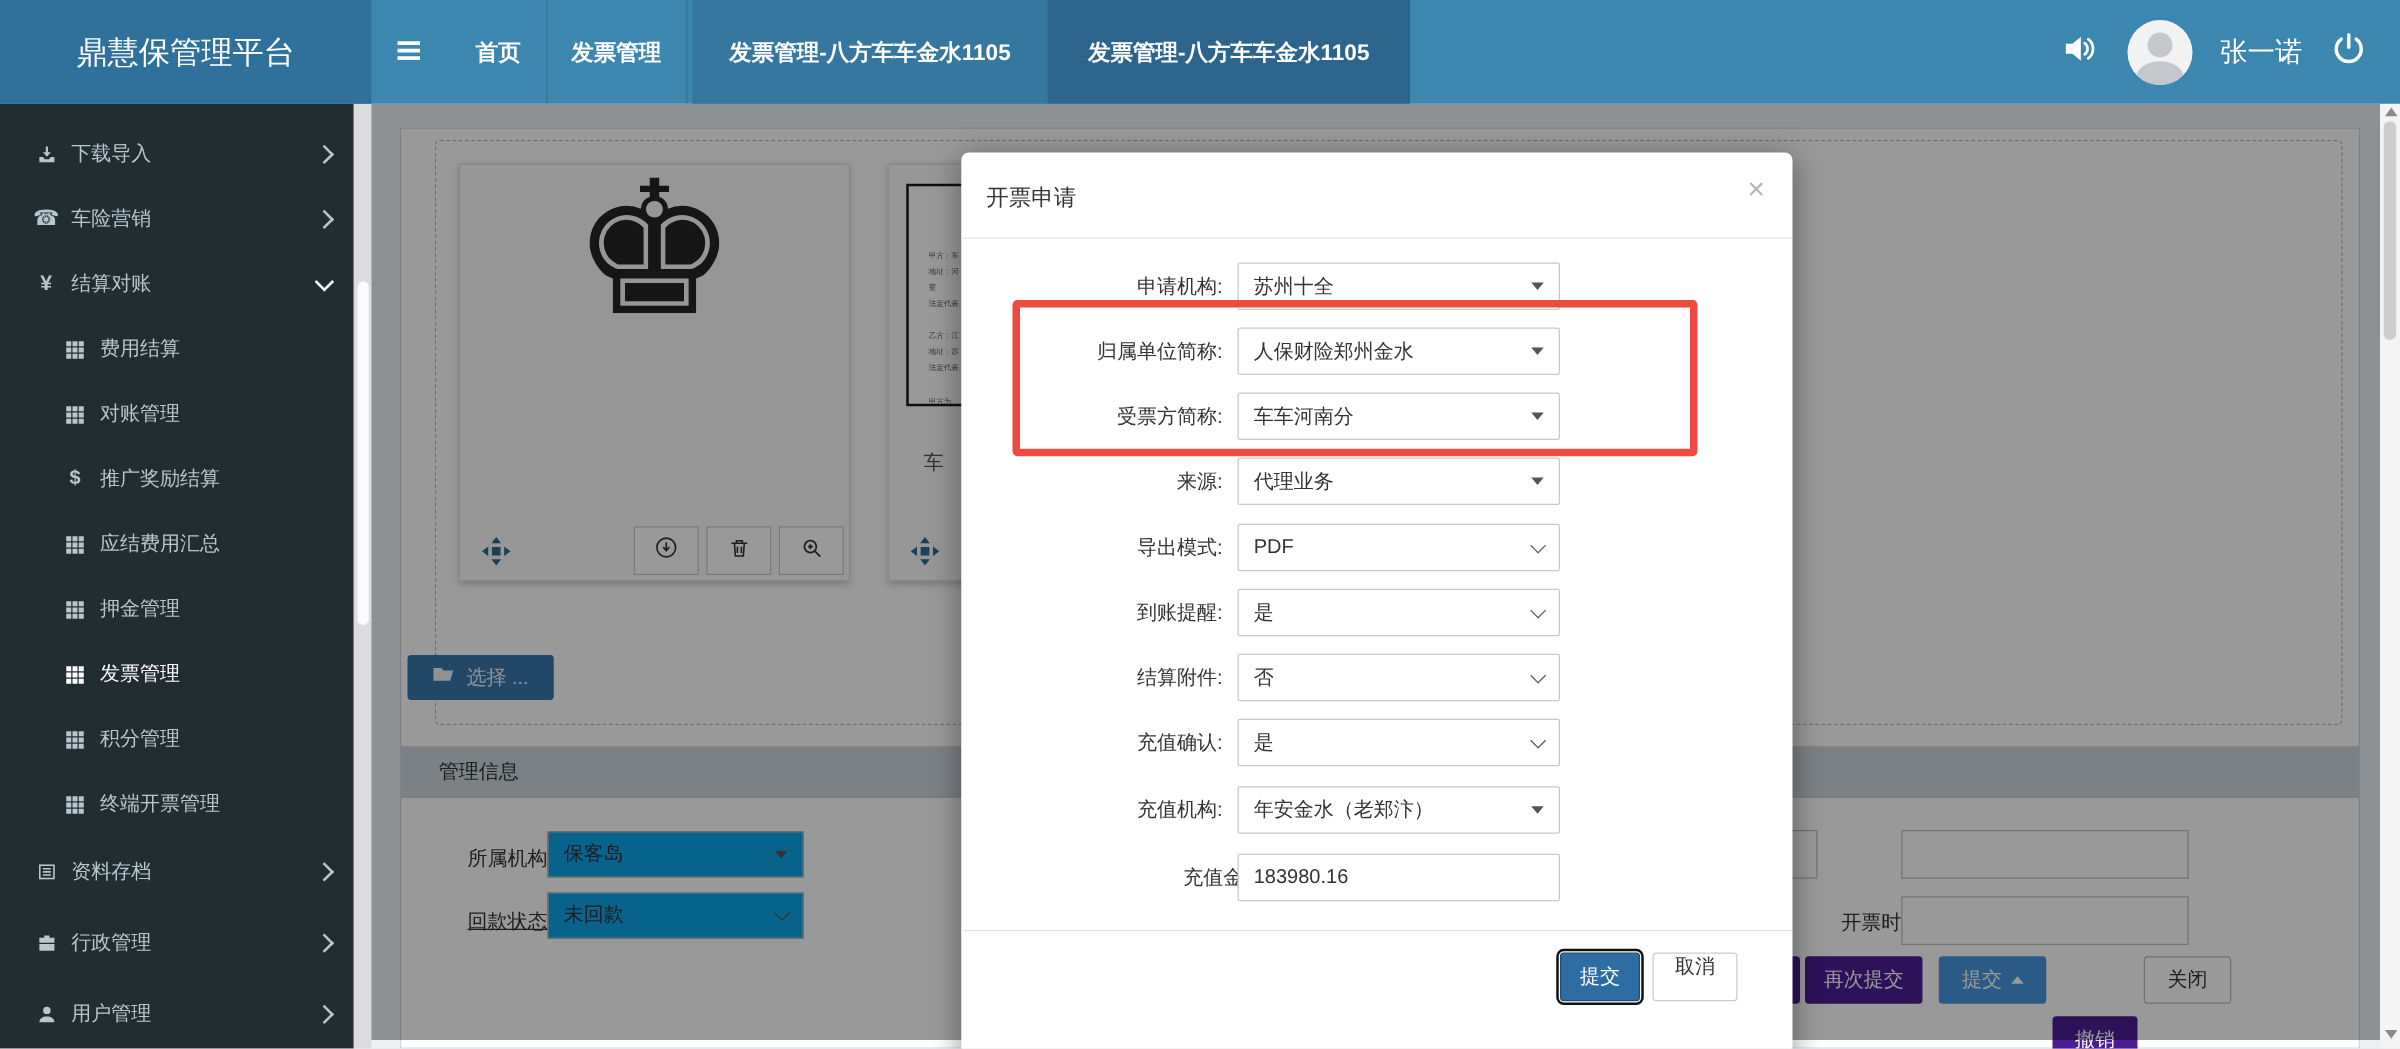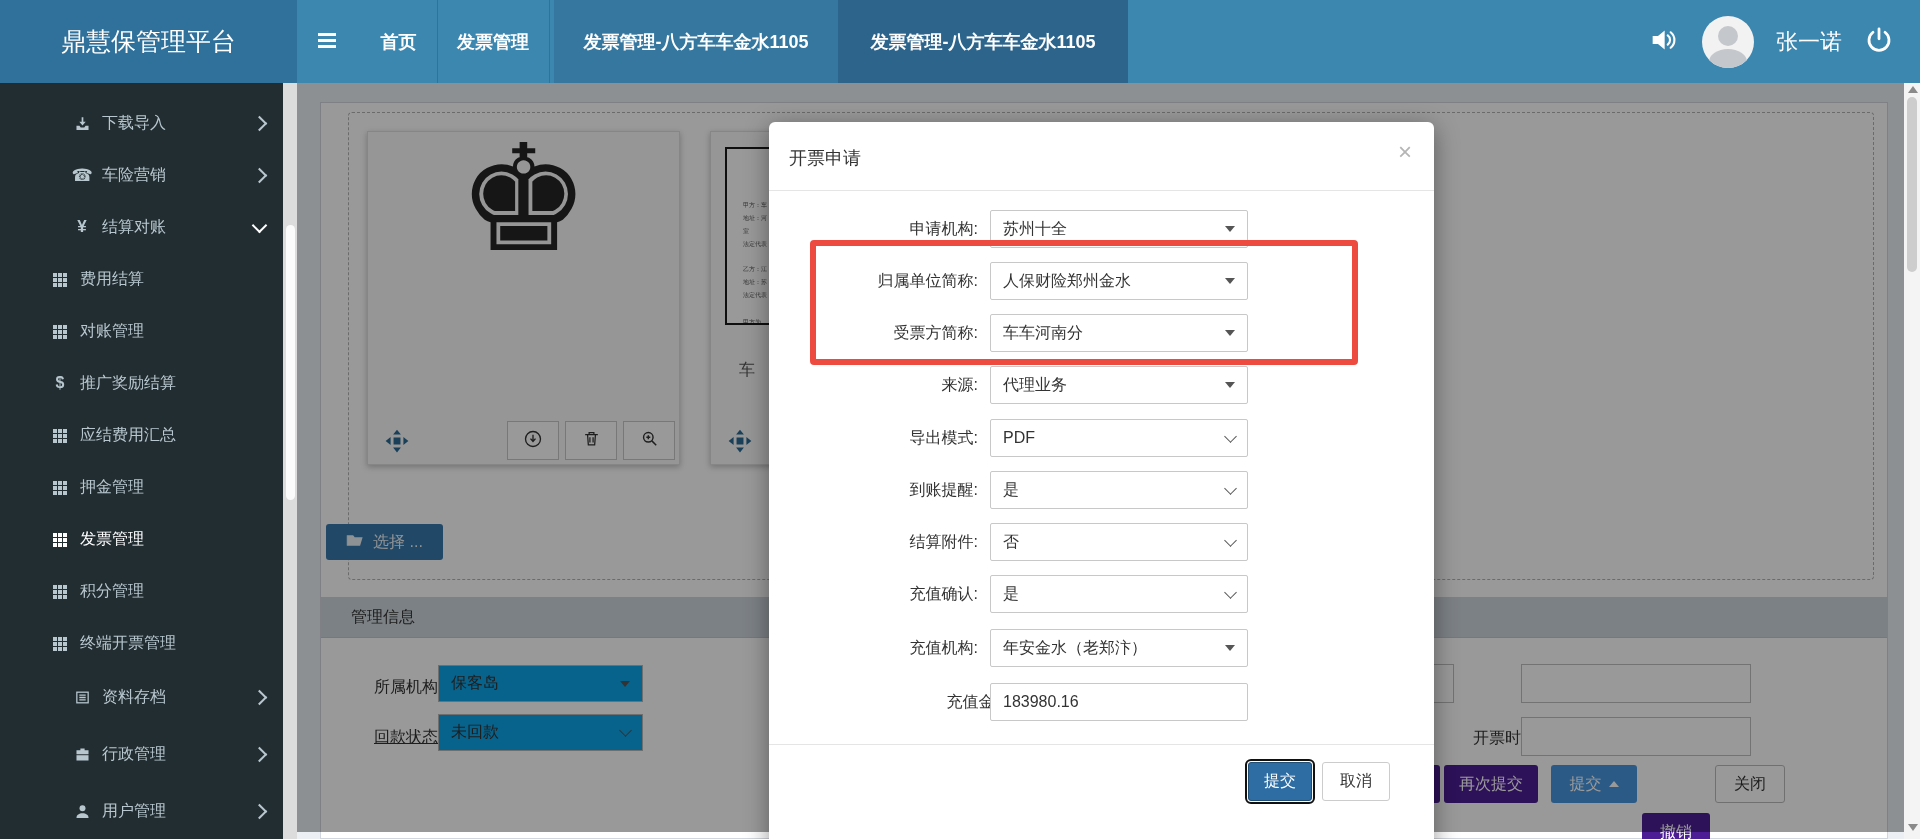--- a/index.html
+++ b/index.html
@@ -14,21 +14,21 @@
   .burger{position:absolute;left:318px;top:33px;width:18px;height:15px;cursor:pointer;}
   .burger span{display:block;width:18px;height:3px;background:#fff;margin-bottom:3px;}
   .nav-right{position:absolute;right:0;top:0;height:83px;display:flex;align-items:center;gap:22px;padding-right:26px;color:#fff;}
   .avatar{width:52px;height:52px;border-radius:50%;background:#f2f2f2;position:relative;overflow:hidden;}
   .avatar::before{content:"";position:absolute;left:16px;top:10px;width:20px;height:20px;border-radius:50%;background:#c4c7cb;}
   .avatar::after{content:"";position:absolute;left:7px;top:33px;width:38px;height:26px;border-radius:50% 50% 0 0;background:#c4c7cb;}
   .username{font-size:22px;}
 
   
   .sidebar{position:absolute;left:0;top:83px;width:283px;bottom:0;background:#222d32;color:#b8c7ce;padding-top:14px;box-sizing:border-box;z-index:10;}
-  .sd-item{height:52px;display:flex;align-items:center;padding:0 18px 0 24px;font-size:16px;cursor:pointer;margin-left:45px;}
+  .sd-item{height:52px;display:flex;align-items:center;padding:0 18px 0 24px;font-size:16px;cursor:pointer;}
   .sd-item.tall{height:57px;}
   .sd-sub{height:52px;display:flex;align-items:center;padding-left:47px;font-size:16px;cursor:pointer;}
   .sd-sub.active{color:#ffffff;}
   .sd-ico{width:26px;margin-right:7px;display:flex;align-items:center;justify-content:center;font-size:17px;}
   .chev{width:9px;height:9px;border-style:solid;border-width:2.5px 2.5px 0 0;border-color:currentColor;transform:rotate(45deg);margin-left:auto;}
   .chev.down{transform:rotate(135deg);color:#fff;margin-top:-4px;}
   .grid-icon{position:relative;width:15px;height:15px;display:inline-block;}
   .grid-icon::before{content:"";position:absolute;left:0;top:1px;width:4px;height:4px;background:currentColor;
     box-shadow:5px 0 0 currentColor,10px 0 0 currentColor,0 5px 0 currentColor,5px 5px 0 currentColor,10px 5px 0 currentColor,0 10px 0 currentColor,5px 10px 0 currentColor,10px 10px 0 currentColor;}
 
@@ -66,21 +66,21 @@
   .modal{position:absolute;left:769px;top:122px;width:665px;height:746px;background:#fff;border-radius:6px;box-shadow:0 5px 25px rgba(0,0,0,0.4);z-index:60;}
   .m-title{position:absolute;left:20px;top:24px;font-size:18px;color:#333;}
   .m-close{position:absolute;right:22px;top:18px;font-size:24px;color:#b5b5b5;cursor:pointer;line-height:24px;}
   .m-hr{position:absolute;left:0;top:68px;width:100%;height:0;border-bottom:1px solid #e5e5e5;}
   .m-row{position:absolute;left:0;width:100%;height:38px;}
   .m-label{position:absolute;right:456px;top:9px;font-size:16px;color:#333;white-space:nowrap;}
   .m-box{position:absolute;left:221px;top:0;width:258px;height:38px;border:1px solid #c8c8c8;border-radius:2px;background:#fff;display:flex;align-items:center;padding:0 12px;font-size:16px;color:#333;box-sizing:border-box;cursor:pointer;}
   .m-input{position:absolute;left:221px;top:0;width:258px;height:38px;border:1px solid #c8c8c8;border-radius:2px;background:#fff;font-size:16px;color:#333;box-sizing:border-box;padding:0 12px;font-family:"Liberation Sans","DejaVu Sans",sans-serif;}
   .m-foot-hr{position:absolute;left:0;top:622px;width:100%;border-bottom:1px solid #e5e5e5;}
   .m-submit{position:absolute;left:479px;top:640px;width:62px;height:37px;background:#2e6da4;color:#fff;font-size:16px;border:1px solid #204d74;border-radius:3px;display:flex;align-items:center;justify-content:center;outline:2px solid #111;outline-offset:1px;cursor:pointer;}
-  .m-cancel{position:absolute;left:553px;top:640px;width:66px;height:37px;background:#fff;color:#333;font-size:16px;border:1px solid #ccc;border-radius:3px;display:flex;align-items:center;justify-content:center;cursor:pointer;}
+  .m-cancel{position:absolute;left:553px;top:640px;width:66px;height:37px;background:#fff;color:#333;font-size:16px;border:1px solid #ccc;border-radius:3px;display:flex;align-items:flex-start;justify-content:center;cursor:pointer;}
 
   
   .redbox{position:absolute;left:810px;top:240px;width:536px;height:113px;border:6px solid #ee4b40;border-radius:4px;z-index:70;pointer-events:none;}
 
   
   .rscroll{position:absolute;left:1904px;top:83px;width:16px;bottom:0;background:#f4f4f4;z-index:60;}
   .rthumb{position:absolute;left:3px;top:14px;width:10px;height:175px;background:#cdcdcd;border-radius:5px;}
   .arr{position:absolute;left:4px;width:0;height:0;border-left:5px solid transparent;border-right:5px solid transparent;}
   .arr.up{top:3px;border-bottom:7px solid #8a8a8a;}
   .arr.dn{bottom:8px;border-top:7px solid #8a8a8a;}

